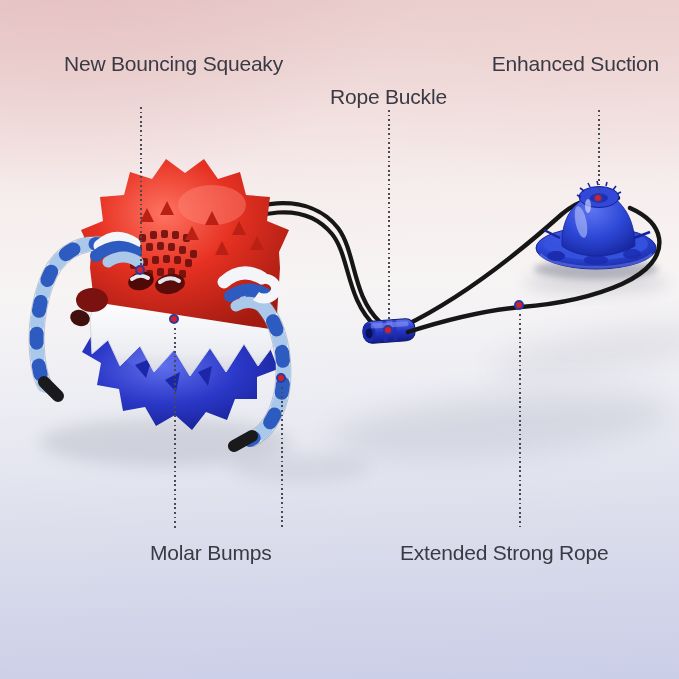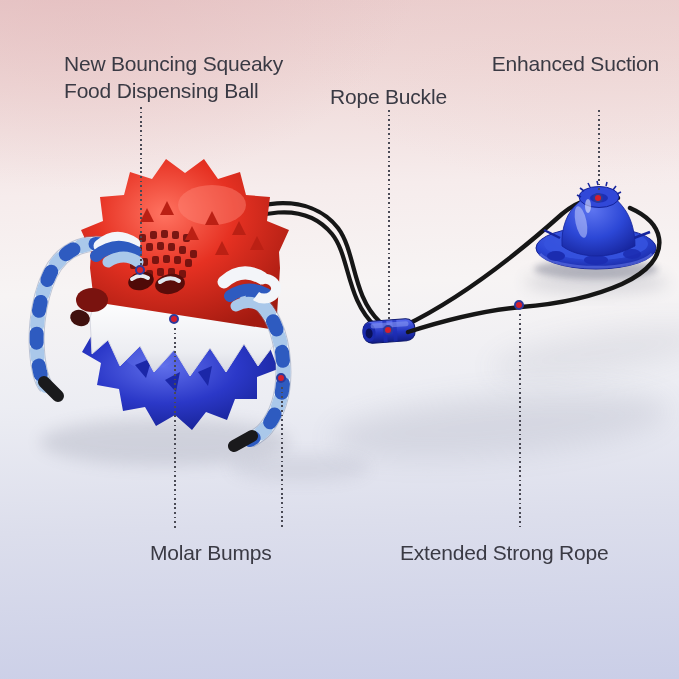--- a/index.html
+++ b/index.html
@@ -212,21 +212,20 @@
       </g>
       <ellipse cx="599" cy="198" rx="9" ry="4.5" fill="#1d2fb6"></ellipse>
       <ellipse cx="588" cy="206" rx="3" ry="7" fill="#ffffff" opacity="0.5"></ellipse>
     </g>
 
     <path d="M630,208 C648,216 657,226 659,238 C662,256 648,272 622,284 C595,296 560,304 521,307 C478,311 442,321 408,332" stroke="#161616" stroke-width="4.4" fill="none" stroke-linecap="round"></path>
   </svg>
 
   <div class="callout-label" style="left:44px;top:50px;margin-left:20px;">
     <span>New Bouncing Squeaky</span>
-    <span>Food Dispensing Ball</span>
   </div>
   <div class="leader" style="left:140.2px;top:107px;height:158px;"></div>
   <div class="marker" style="left:135.4px;top:265.4px;"></div>
 
   <div class="callout-label" style="left:330px;top:83px;">
     <span>Rope Buckle</span>
   </div>
   <div class="leader" style="left:388.2px;top:110px;height:212px;"></div>
   <div class="marker" style="left:383.4px;top:325.4px;"></div>
 

